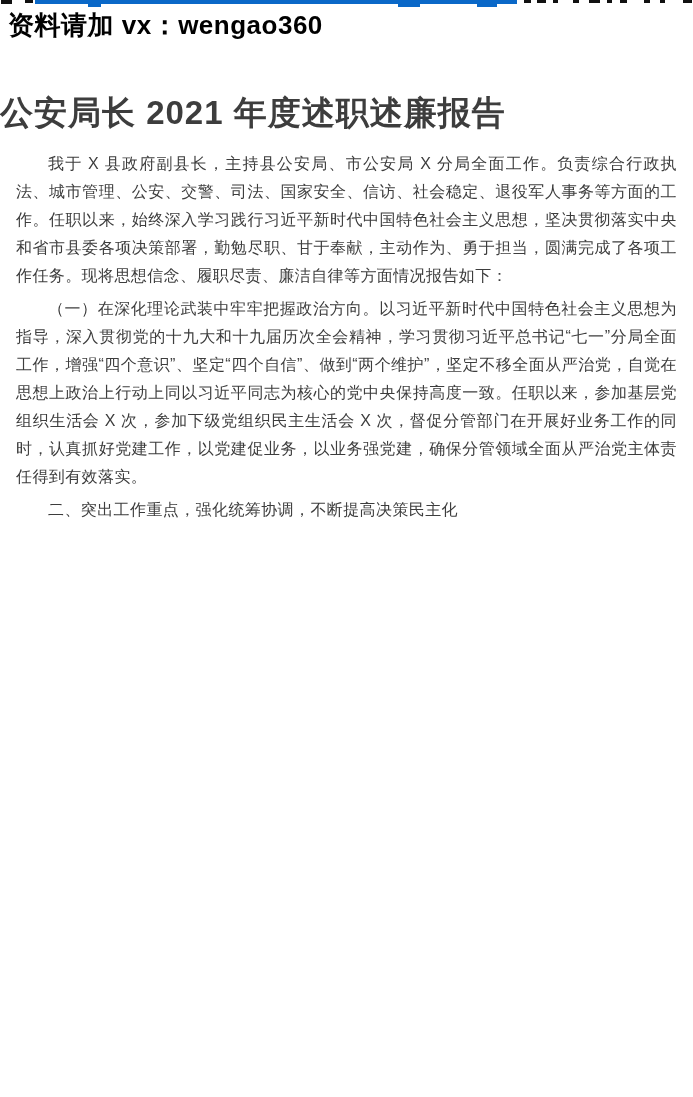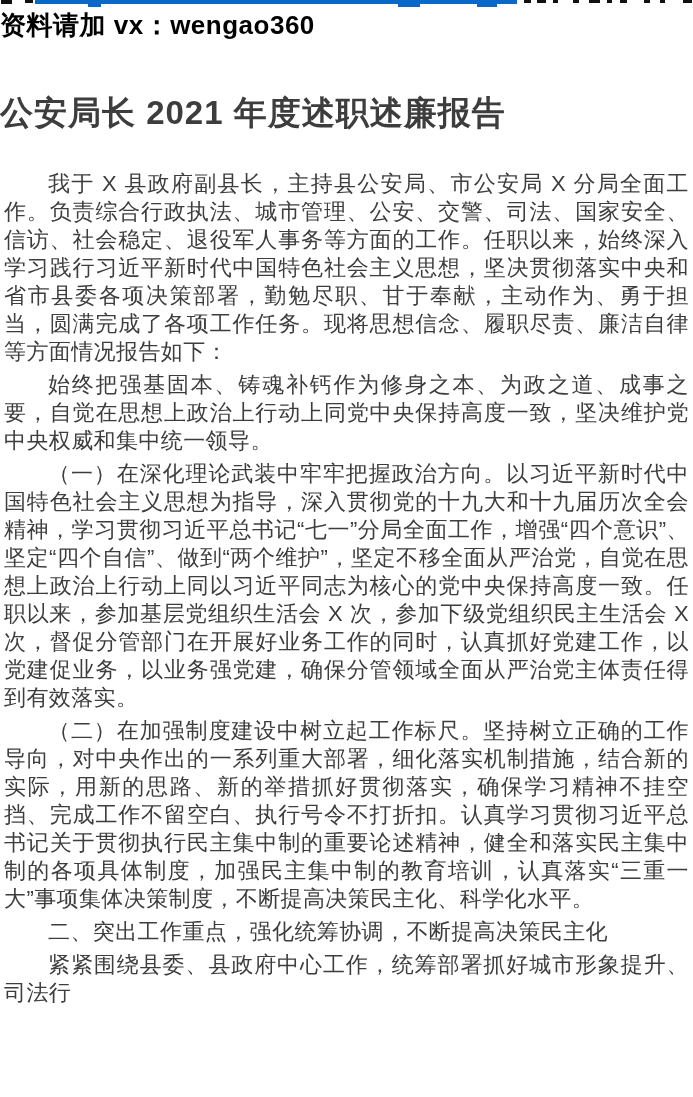--- a/index.html
+++ b/index.html
@@ -40,44 +40,44 @@
   }
   .linkblip {
     position: absolute;
     top: 0;
     height: 7px;
     background: var(--link_color, #0a68c8);
   }
 
   
   .notice {
-    margin: 2px 0 0 0;
+    margin: 2px 0 0 8px;
     font-size: 26px;
     line-height: 32px;
     font-weight: 700;
     color: var(--notice_color, #000000);
     letter-spacing: 0.5px;
     white-space: nowrap;
   }
 
   
   .title {
-    margin: 50px 0 36px 0;
+    margin: 50px 0 16px 0;
     font-size: 33px;
     line-height: 43px;
     font-weight: 700;
     color: var(--text_color, #3d3d3d);
     letter-spacing: 1px;
     white-space: nowrap;
   }
 
   
   .page p {
-    margin: 5px 4px;
-    font-size: 22px;
+    margin: 5px 16px;
+    font-size: 16px;
     line-height: 28px;
     color: var(--text_color, #3d3d3d);
     text-align: justify;
     text-indent: 2em;
     letter-spacing: 0.4px;
     word-break: break-all;
   }
 </style>
 </head>
 <body>
@@ -101,19 +101,16 @@
     <span class="frag short" style="left:644px;width:6px"></span>
     <span class="frag short" style="left:660px;width:5px"></span>
     <span class="frag short" style="left:683px;width:9px"></span>
   </div>
 
   <div class="notice">资料请加 vx：wengao360</div>
 
   <h1 class="title">公安局长 2021 年度述职述廉报告</h1>
 
   <p>我于 X 县政府副县长，主持县公安局、市公安局 X 分局全面工作。负责综合行政执法、城市管理、公安、交警、司法、国家安全、信访、社会稳定、退役军人事务等方面的工作。任职以来，始终深入学习践行习近平新时代中国特色社会主义思想，坚决贯彻落实中央和省市县委各项决策部署，勤勉尽职、甘于奉献，主动作为、勇于担当，圆满完成了各项工作任务。现将思想信念、履职尽责、廉洁自律等方面情况报告如下：</p>
-  <p>始终把强基固本、铸魂补钙作为修身之本、为政之道、成事之要，自觉在思想上政治上行动上同党中央保持高度一致，坚决维护党中央权威和集中统一领导。</p>
   <p>（一）在深化理论武装中牢牢把握政治方向。以习近平新时代中国特色社会主义思想为指导，深入贯彻党的十九大和十九届历次全会精神，学习贯彻习近平总书记“七一”分局全面工作，增强“四个意识”、坚定“四个自信”、做到“两个维护”，坚定不移全面从严治党，自觉在思想上政治上行动上同以习近平同志为核心的党中央保持高度一致。任职以来，参加基层党组织生活会 X 次，参加下级党组织民主生活会 X 次，督促分管部门在开展好业务工作的同时，认真抓好党建工作，以党建促业务，以业务强党建，确保分管领域全面从严治党主体责任得到有效落实。</p>
-  <p>（二）在加强制度建设中树立起工作标尺。坚持树立正确的工作导向，对中央作出的一系列重大部署，细化落实机制措施，结合新的实际，用新的思路、新的举措抓好贯彻落实，确保学习精神不挂空挡、完成工作不留空白、执行号令不打折扣。认真学习贯彻习近平总书记关于贯彻执行民主集中制的重要论述精神，健全和落实民主集中制的各项具体制度，加强民主集中制的教育培训，认真落实“三重一大”事项集体决策制度，不断提高决策民主化、科学化水平。</p>
   <p>二、突出工作重点，强化统筹协调，不断提高决策民主化</p>
-  <p>紧紧围绕县委、县政府中心工作，统筹部署抓好城市形象提升、司法行</p>
 
 </div>
 
 </body></html>

